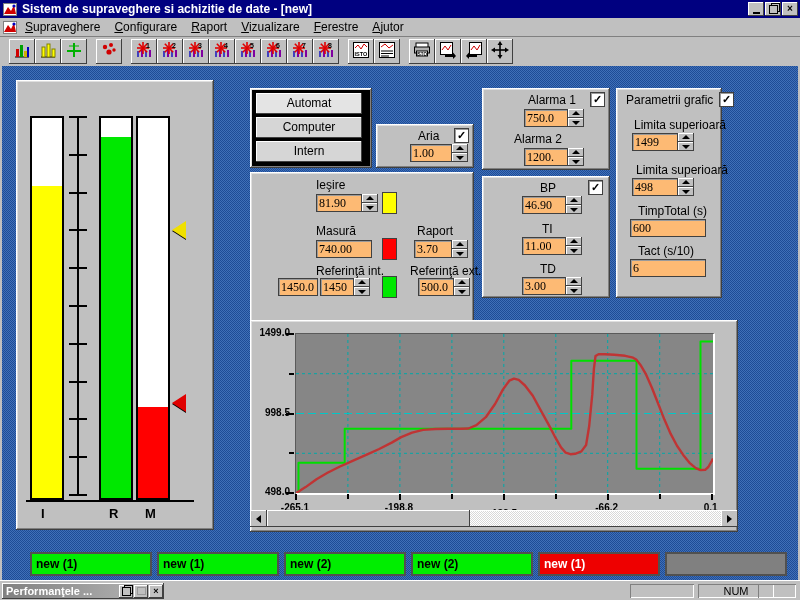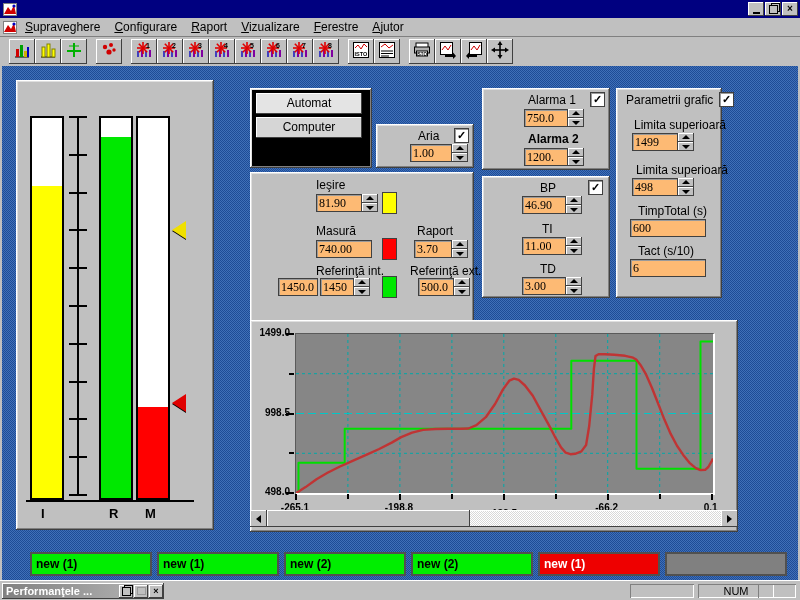--- a/index.html
+++ b/index.html
@@ -85,20 +85,21 @@
 <div class="screen">
 
   <div class="titlebar">
     <span class="appicon" id="app-icon">
         <svg width="14" height="13" viewBox="0 0 14 13">
           <rect x="0.5" y="0.5" width="13" height="12" fill="#fff" stroke="#808080"></rect>
           <polygon points="1,11 5,4 8,8 11,2 13,11" fill="#d00000"></polygon>
           <circle cx="11" cy="3" r="1.6" fill="#0000c0"></circle>
         </svg>
       </span>
+    <span class="ttl">Sistem de supraveghere si achizitie de date - [new]</span>
     <span class="winbtns">
       <span class="wbtn thin-out">
           <span class="g-min"></span>
         </span>
       <span class="wbtn thin-out">
           <span class="g-rest"></span>
         </span>
       <span class="wbtn thin-out">
           <span>×</span>
         </span>
@@ -395,20 +396,21 @@
       <div class="marker" id="marker1" style="left: 156px; border-right: 14px solid rgb(224, 0, 0); top: 313.9px; filter: drop-shadow(rgb(0, 0, 0) 0px 1px 0px);"></div>
       <div class="tickline" style="left:10px;top:420px;width:168px;height:2px;"></div>
       <div class="baxis" style="left:25px;top:426px;">I</div>
       <div class="baxis" style="left:93px;top:426px;">R</div>
       <div class="baxis" style="left:129px;top:426px;">M</div>
     </div>
 
     <div class="panel out" style="left:248px;top:22px;width:122px;height:80px;background:#000;">
       <div class="modebtn thin-out" style="top:5px;background:#e4e4e4;">Automat</div>
       <div class="modebtn thin-out" style="top:29px;">Computer</div>
+      <div class="modebtn thin-out" style="top:53px;">Intern</div>
     </div>
 
 
     <div class="panel out" style="left:374px;top:58px;width:98px;height:44px;">
       <div class="lbl" style="left:42px;top:5px;">Aria</div>
       <span class="cb" style="left:78px;top:4px;">✓</span>
       <input class="fld" style="left: 34px; top: 20px; width: 42px;" value="1.00">
       <span class="spin" style="left:76px;top:20px;height:18px;">
           <i class="up"></i>
           <i class="dn"></i>
@@ -453,21 +455,21 @@
     </div>
 
     <div class="panel out" style="left:480px;top:22px;width:128px;height:82px;">
       <div class="lbl" style="left:46px;top:5px;">Alarma 1</div>
       <span class="cb" style="left:108px;top:4px;">✓</span>
       <input class="fld" style="left: 42px; top: 21px; width: 44px;" value="750.0">
       <span class="spin" style="left:86px;top:21px;height:18px;">
           <i class="up"></i>
           <i class="dn"></i>
         </span>
-      <div class="lbl" style="left:46px;top:44px;font-weight:bold;">Alarma 2</div>
+      <div class="lbl" style="left:32px;top:44px;">Alarma 2</div>
       <input class="fld" style="left: 42px; top: 60px; width: 44px;" value="1200.">
       <span class="spin" style="left:86px;top:60px;height:18px;">
           <i class="up"></i>
           <i class="dn"></i>
         </span>
     </div>
 
     <div class="panel out" style="left:480px;top:110px;width:128px;height:122px;">
       <div class="lbl" style="left:58px;top:5px;">BP</div>
       <span class="cb" style="left:106px;top:4px;">✓</span>

